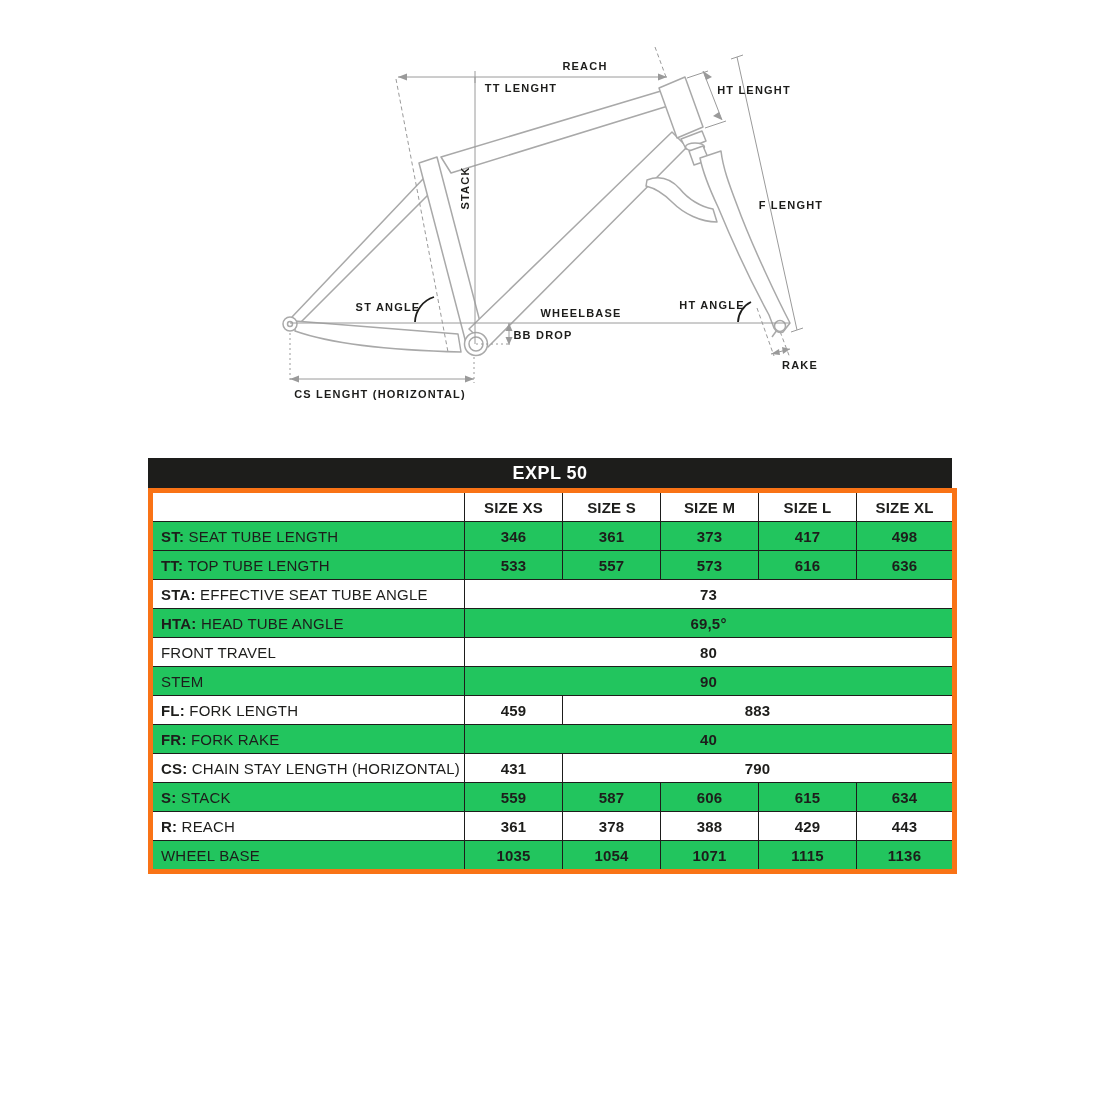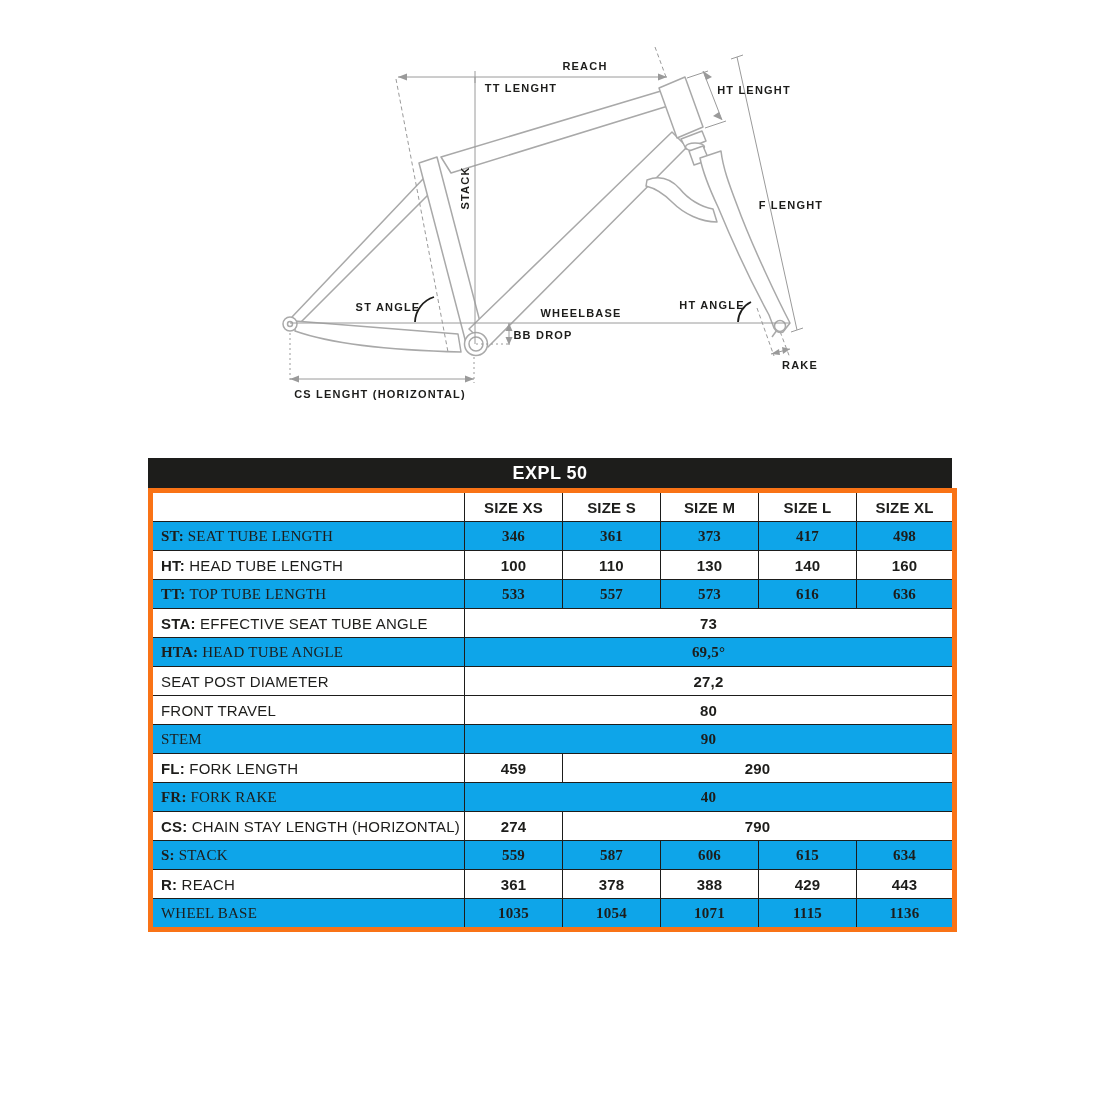--- a/index.html
+++ b/index.html
@@ -25,21 +25,21 @@
   }
   #spec-table th,#spec-table td{
     border:1.5px solid #1d1d1b;height:28px;padding:0;
     font-size:15px;letter-spacing:0.2px;vertical-align:middle;
     white-space:nowrap;overflow:hidden;
   }
   #spec-table th{font-weight:bold;text-align:center;background:#fff;}
   #spec-table td.label-cell{text-align:left;padding-left:8px;font-weight:normal;}
   #spec-table td.label-cell b{font-weight:bold;}
   #spec-table td.value-cell{text-align:center;font-weight:bold;}
-  #spec-table tr.shaded td{background:#0ea5e9;font-family:Liberation Serif, serif;}
+  #spec-table tr.shaded td{background:#22c55e;}
   #spec-table tr:not(.shaded) td{background:#fff;}
 </style>
 </head>
 <body>
 
 <div id="canvas">
 
   <svg id="diagram" viewBox="0 0 1100 450" xmlns="http://www.w3.org/2000/svg">
 
     <g stroke="#9a9a9a" stroke-width="1" stroke-dasharray="4,3" fill="none">
@@ -166,68 +166,56 @@
       </thead>
       <tbody>
           <tr class="shaded">
             <td class="label-cell"><b>ST: </b>SEAT TUBE LENGTH</td>
             <td class="value-cell">346</td>
             <td class="value-cell">361</td>
             <td class="value-cell">373</td>
             <td class="value-cell">417</td>
             <td class="value-cell">498</td>
           </tr>
-          <tr>
-            <td class="label-cell"><b>HT: </b>HEAD TUBE LENGTH</td>
-            <td class="value-cell">100</td>
-            <td class="value-cell">110</td>
-            <td class="value-cell">130</td>
-            <td class="value-cell">140</td>
-            <td class="value-cell">160</td>
-          </tr>
           <tr class="shaded">
             <td class="label-cell"><b>TT: </b>TOP TUBE LENGTH</td>
             <td class="value-cell">533</td>
             <td class="value-cell">557</td>
             <td class="value-cell">573</td>
             <td class="value-cell">616</td>
             <td class="value-cell">636</td>
           </tr>
           <tr>
             <td class="label-cell"><b>STA: </b>EFFECTIVE SEAT TUBE ANGLE</td>
             <td class="value-cell" colspan="5">73</td>
           </tr>
           <tr class="shaded">
             <td class="label-cell"><b>HTA: </b>HEAD TUBE ANGLE</td>
             <td class="value-cell" colspan="5">69,5°</td>
           </tr>
           <tr>
-            <td class="label-cell">SEAT POST DIAMETER</td>
-            <td class="value-cell" colspan="5">27,2</td>
-          </tr>
-          <tr>
             <td class="label-cell">FRONT TRAVEL</td>
             <td class="value-cell" colspan="5">80</td>
           </tr>
           <tr class="shaded">
             <td class="label-cell">STEM</td>
             <td class="value-cell" colspan="5">90</td>
           </tr>
           <tr>
             <td class="label-cell"><b>FL: </b>FORK LENGTH</td>
             <td class="value-cell">459</td>
-            <td class="value-cell" colspan="4">290</td>
+            <td class="value-cell" colspan="4">883</td>
           </tr>
           <tr class="shaded">
             <td class="label-cell"><b>FR: </b>FORK RAKE</td>
             <td class="value-cell" colspan="5">40</td>
           </tr>
           <tr>
             <td class="label-cell"><b>CS: </b>CHAIN STAY LENGTH (HORIZONTAL)</td>
-            <td class="value-cell">274</td>
+            <td class="value-cell">431</td>
             <td class="value-cell" colspan="4">790</td>
           </tr>
           <tr class="shaded">
             <td class="label-cell"><b>S: </b>STACK</td>
             <td class="value-cell">559</td>
             <td class="value-cell">587</td>
             <td class="value-cell">606</td>
             <td class="value-cell">615</td>
             <td class="value-cell">634</td>
           </tr>

